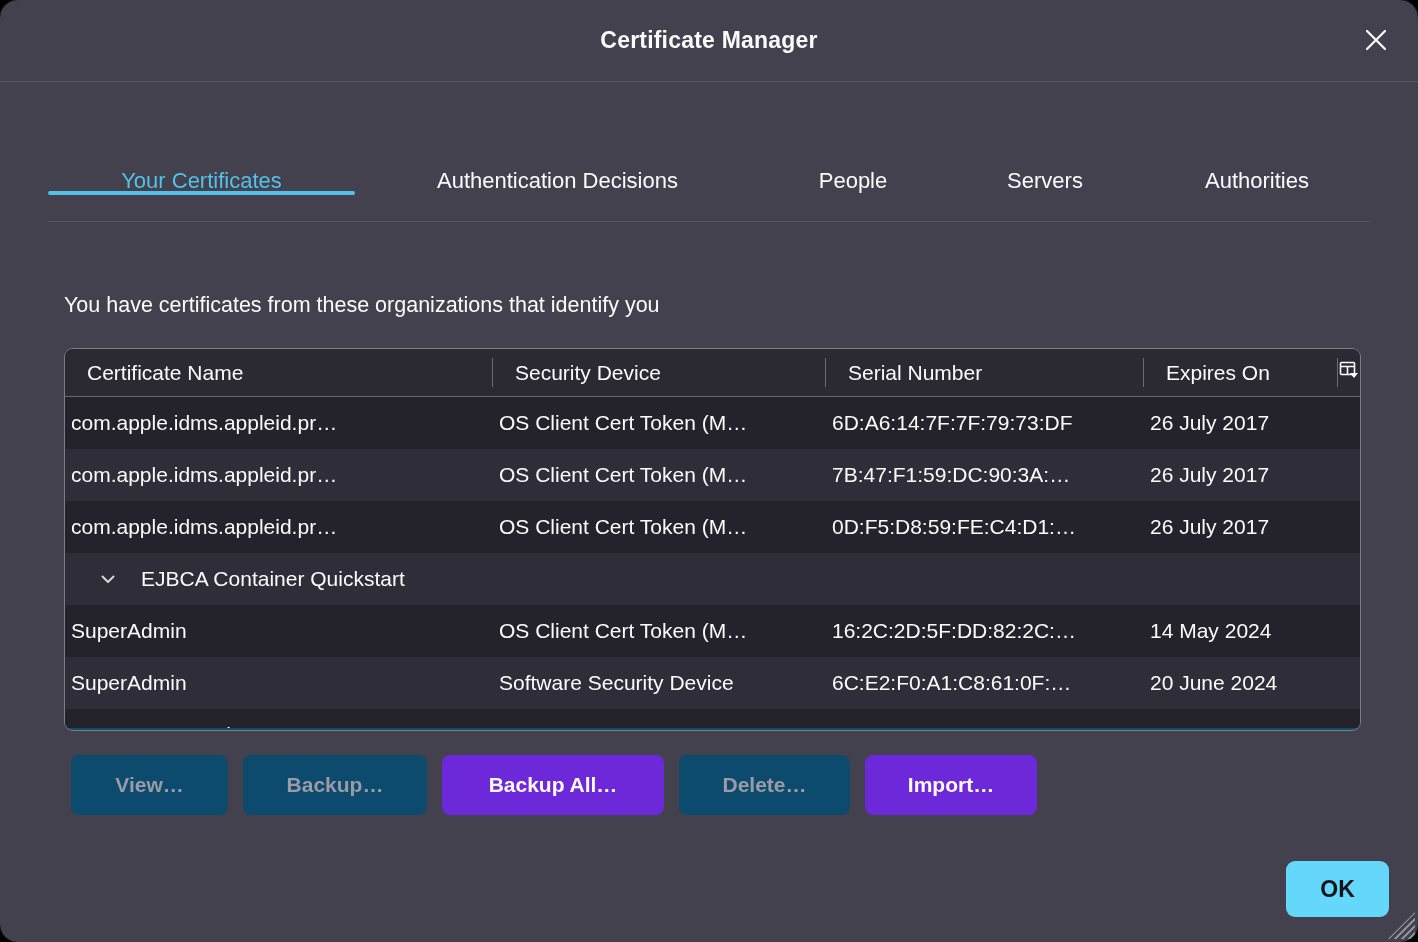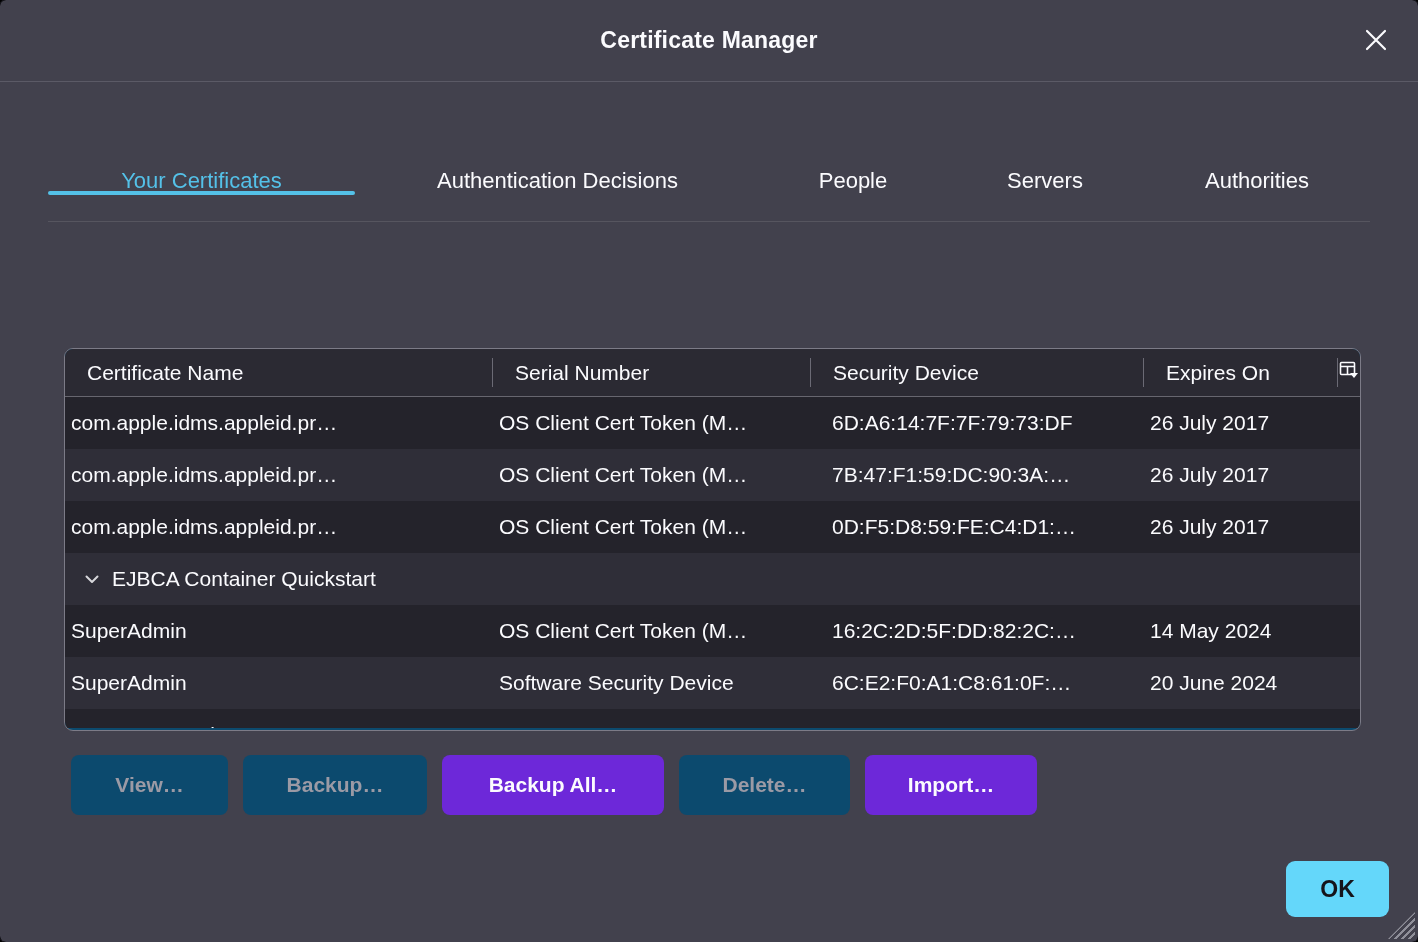--- a/index.html
+++ b/index.html
@@ -4,21 +4,21 @@
 <style>
   :root{
     --accent:#54c1e8;
     --ok-bg:#64d7fa;
   }
   *{box-sizing:border-box;margin:0;padding:0}
   html,body{background:#000;}
   body{font-family:"Liberation Sans","DejaVu Sans",sans-serif;color:#fbfbfe;}
   .dialog{
     position:relative;width:1418px;height:942px;background:#42414d;
-    border-radius:6px;overflow:hidden;outline:1px solid #17161d;
+    border-radius:18px;overflow:hidden;outline:1px solid #17161d;
   }
   
   .titlebar{
     position:absolute;top:0;left:0;right:0;height:82px;
     display:flex;align-items:center;justify-content:center;
     border-bottom:1px solid #5b5a66;
   }
   .title{font-size:23px;font-weight:700;letter-spacing:.2px}
   .close-btn{
     position:absolute;top:25px;right:26px;width:32px;height:32px;
@@ -64,21 +64,21 @@
   .tbody{display:block}
   .row{display:flex;height:52px;align-items:center;font-size:21px;cursor:default}
   .row:nth-child(odd){background:#24232b}
   .row:nth-child(even){background:#2f2e38}
   .td{white-space:nowrap;overflow:hidden;padding-left:6px}
   .td.c-name{width:428px;}
   .td.c-device{width:333px}
   .td.c-serial{width:318px}
   .td.c-expires{width:194px}
   .row.group .td.c-name{
-    width:100%;padding-left:18px;display:flex;align-items:center;gap:11px;
+    width:100%;padding-left:34px;display:flex;align-items:center;gap:24px;
   }
   .chevron{display:inline-flex;color:#d7d7db;flex:0 0 auto}
   .row.clipped{height:19px;overflow:hidden;align-items:flex-start}
   .row.clipped .td{line-height:52px}
   
   .actions{position:absolute;top:755px;left:71px;display:flex;gap:15px}
   .action-btn{
     height:60px;border:none;border-radius:8px;font-family:inherit;
     font-size:21px;font-weight:600;display:flex;align-items:center;justify-content:center;
   }
@@ -115,26 +115,27 @@
   </div>
 
   <div class="tabs">
     <button class="tab t0 active">Your Certificates</button>
     <button class="tab t1">Authentication Decisions</button>
     <button class="tab t2">People</button>
     <button class="tab t3">Servers</button>
     <button class="tab t4">Authorities</button>
   </div>
 
+  <div class="intro">You have certificates from these organizations that identify you</div>
 
   <div class="certs-table">
     <div class="thead">
       <div class="th c-name">Certificate Name</div>
+      <div class="th c-device">Security Device</div>
       <div class="th c-serial">Serial Number</div>
-      <div class="th c-device">Security Device</div>
       <div class="th c-expires">Expires On</div>
       <div class="th c-picker">
         <span>
           <svg width="20" height="20" viewBox="0 0 20 20" fill="none">
             <rect x="1.5" y="2.5" width="14" height="12" rx="1" stroke="#fbfbfe" stroke-width="1.6"></rect>
             <path d="M1.5 6.5 H15.5 M8.5 6.5 V14.5" stroke="#fbfbfe" stroke-width="1.6"></path>
             <path d="M11 13 L19 13 L15 18 Z" fill="#fbfbfe"></path>
           </svg>
         </span>
       </div>

